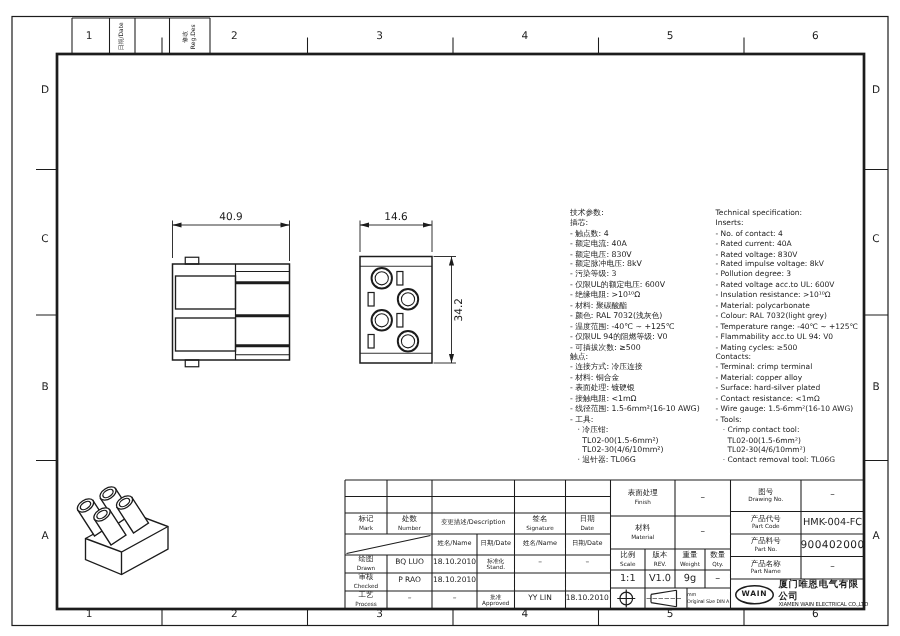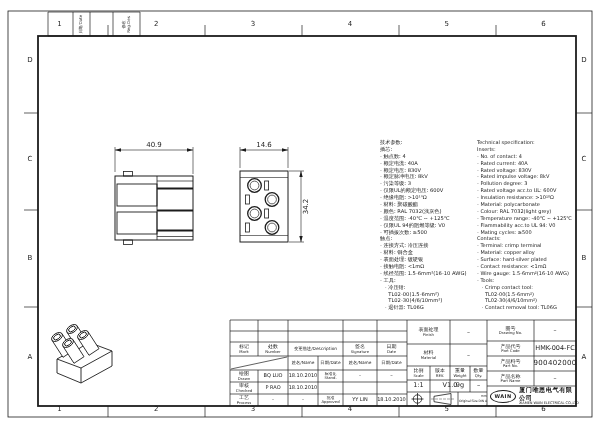--- a/index.html
+++ b/index.html
@@ -1,21 +1,21 @@
 <!DOCTYPE html>
 <html><head>
 <meta charset="utf-8">
 <style>
   html,body{margin:0;padding:0;background:#fff;}
   .canvas{position:relative;width:600px;height:424px;background:#ffffff;
     font-family:"DejaVu Sans",sans-serif;color:#1c1c1c;overflow:hidden;}
   svg{position:absolute;left:0;top:0;}
   svg text{font-family:"DejaVu Sans",sans-serif;fill:#1c1c1c;}
   .cell{position:absolute;display:flex;flex-direction:column;align-items:center;
-    justify-content:center;text-align:right;overflow:hidden;line-height:1.1;}
+    justify-content:center;text-align:left;overflow:hidden;line-height:1.1;}
   .cn{font-size:5px;}
   .en{font-size:3.8px;}
   .one{font-size:4.3px;}
   .v5{font-size:5px;}
   .v6{font-size:6px;}
   .v65{font-size:6.5px;}
   .v7{font-size:7px;letter-spacing:.3px;}
   .spec{position:absolute;white-space:pre;}
   .spec-cn > div{height:6.9px;line-height:6.9px;font-size:5.2px;}
   .spec-en > div{height:6.9px;line-height:6.9px;font-size:5px;}
@@ -268,21 +268,21 @@
   </div>
   <div class="cell" style="left:450px;top:366px;width:20px;height:14px;">
     <span class="cn">重量</span>
     <span class="en">Weight</span>
   </div>
   <div class="cell" style="left:470px;top:366px;width:17px;height:14px;">
     <span class="cn">数量</span>
     <span class="en">Qty.</span>
   </div>
   <div class="cell v65" style="left:407px;top:380px;width:23px;height:12px;">1:1</div>
-  <div class="cell v65" style="left:430px;top:380px;width:40px;height:12px;">V1.0</div>
+  <div class="cell v65" style="left:430px;top:380px;width:20px;height:12px;">V1.0</div>
   <div class="cell v65" style="left:450px;top:380px;width:20px;height:12px;">9g</div>
   <div class="cell v65" style="left:470px;top:380px;width:17px;height:12px;">–</div>
 
   <div class="cell note" style="left:458px;top:392px;width:29px;height:14px;">
     <span>All Dimensions in mm</span>
     <span>Original Size DIN A 4</span>
   </div>
 
   <div class="cell" style="left:487px;top:320px;width:47px;height:21px;">
     <span class="cn">图号</span>

